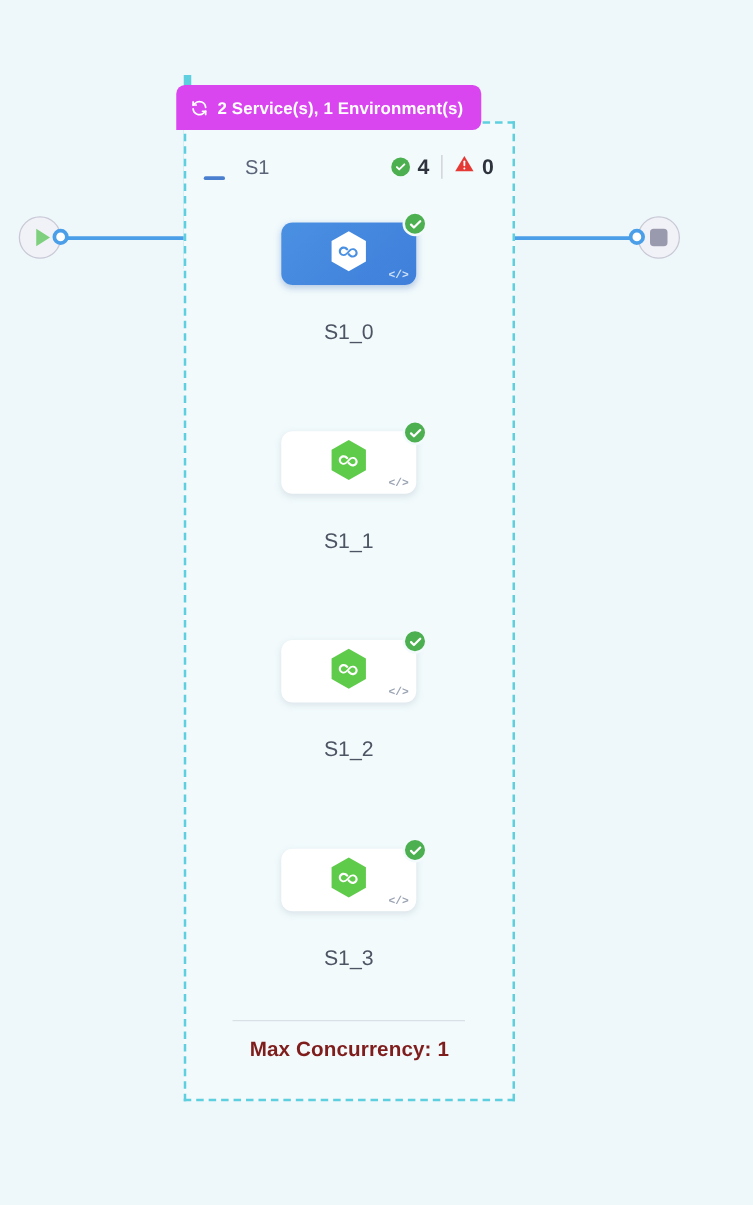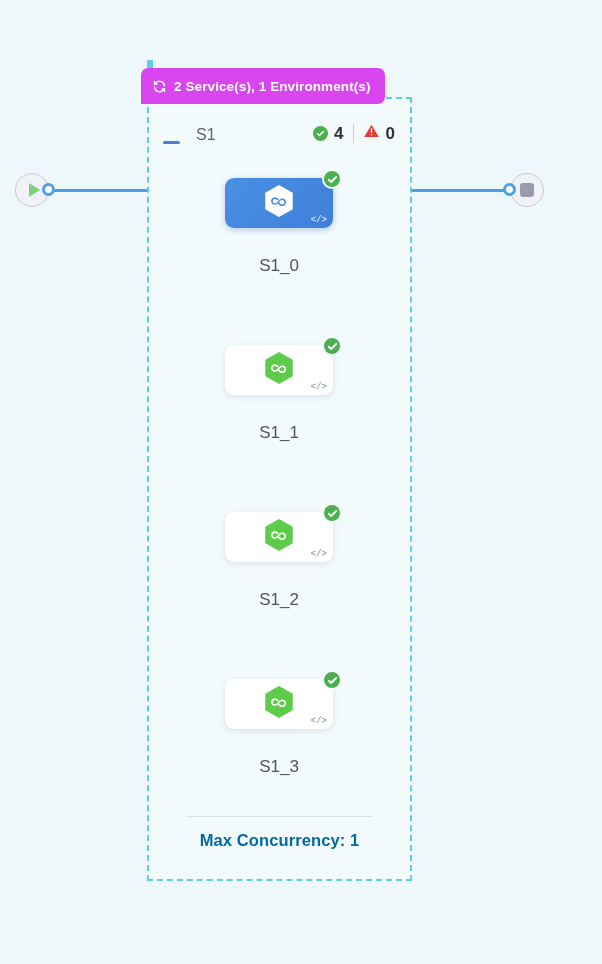--- a/index.html
+++ b/index.html
@@ -219,21 +219,21 @@
     background: #d9e1e6;
   }
   #max-concurrency {
     position: absolute;
     left: 147px;
     top: 831px;
     width: 265px;
     text-align: center;
     font-size: 16.5px;
     font-weight: 700;
-    color: #0369a1;
+    color: #7f1d1d;
     letter-spacing: .1px;
   }
 </style>
 </head>
 <body>
 
 <div id="canvas">
 
   <div class="edge-line" id="edge-left"></div>
   <div class="edge-line" id="edge-right"></div>

